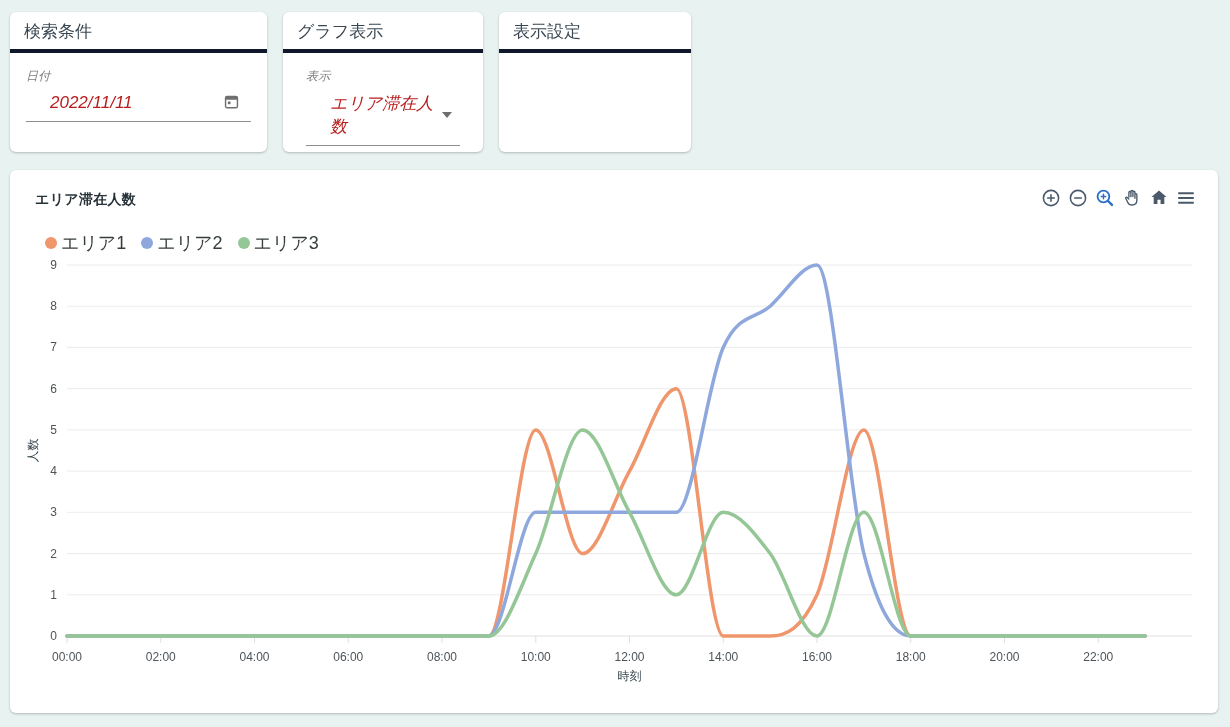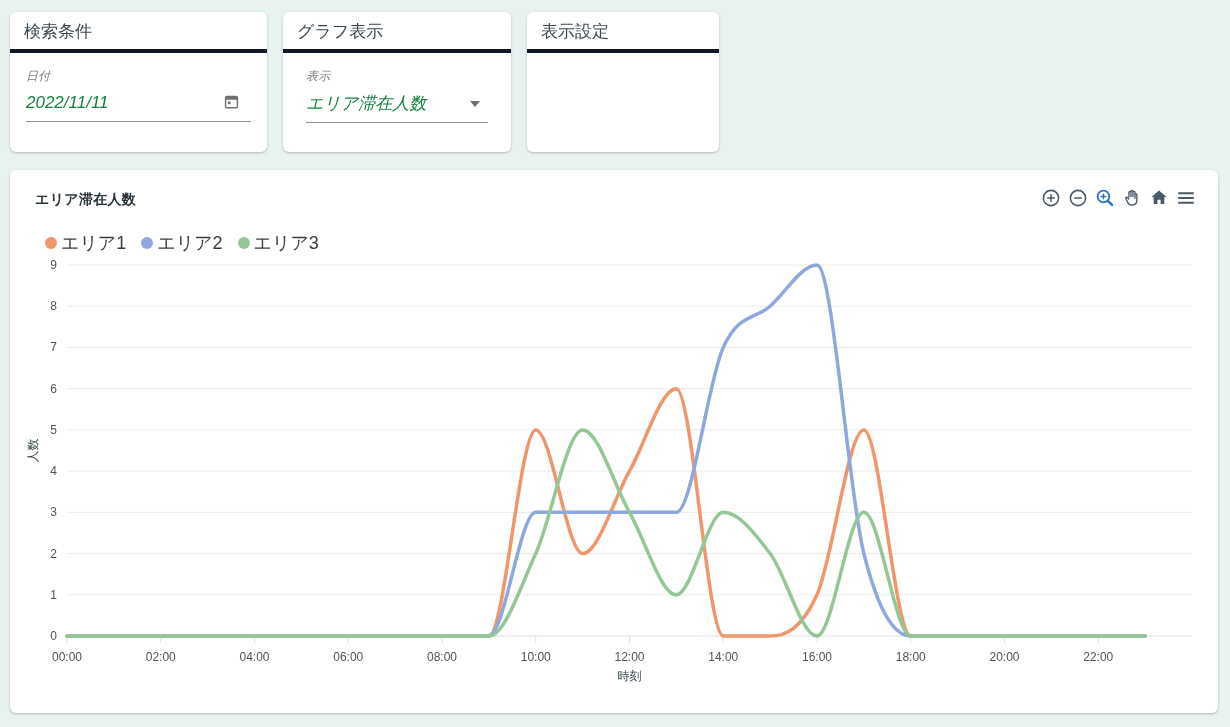--- a/index.html
+++ b/index.html
@@ -9,35 +9,35 @@
     font-family:"Liberation Sans","DejaVu Sans",sans-serif;
     position:relative;
     overflow:hidden;
   }
   .cards-row { position:absolute; top:12px; left:10px; display:flex; gap:16px; }
   .card {
     background:#fff; border-radius:6px; height:140px;
     box-shadow:0 1px 3px rgba(0,0,0,.14), 0 1px 2px rgba(0,0,0,.10);
   }
   .card-search   { width:257px; }
-  .card-graph    { width:228px;border-radius:6px; }
+  .card-graph    { width:200px;border-radius:6px; }
   .card-settings { width:192px; }
   .card-title {
     font-size:17px; color:#3a4752; padding:9px 14px 7px 14px;
     border-bottom:4px solid #0f172a; line-height:1.25;
   }
   .card-body { padding:15px 16px 0 16px;font-style:italic; }
   .card-graph .card-body, .card-settings .card-body { padding-left:23px; padding-right:23px; }
   .field-label { font-size:12px; color:#7d7d7d; letter-spacing:.2px; }
   .field-control {
     display:flex; align-items:center; justify-content:space-between;
     border-bottom:1px solid #8f8f8f; padding:5px 2px 7px 0; margin-top:2px;
     cursor:pointer;
   }
-  .field-value { font-size:17px; color:#15803d; }
+  .field-value { font-size:17px; color:#b91c1c;margin-left:24px; }
   .select-arrow {
     width:0; height:0; margin-right:6px;
     border-left:5px solid transparent; border-right:5px solid transparent;
     border-top:6px solid #6e6e6e;
   }
   .cal-btn { display:flex; align-items:center; margin-right:8px; cursor:pointer; background:none; border:none; }
 
   .chart-panel {
     position:absolute; top:170px; left:10px; width:1208px; height:543px;
     background:#fff; border-radius:6px;

